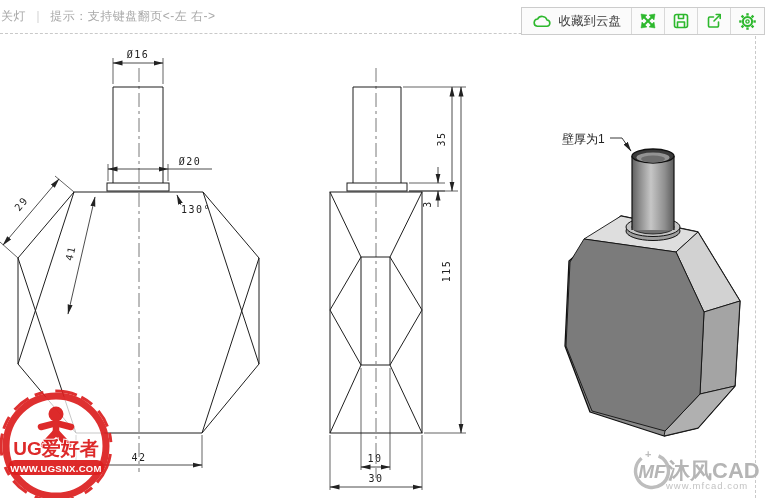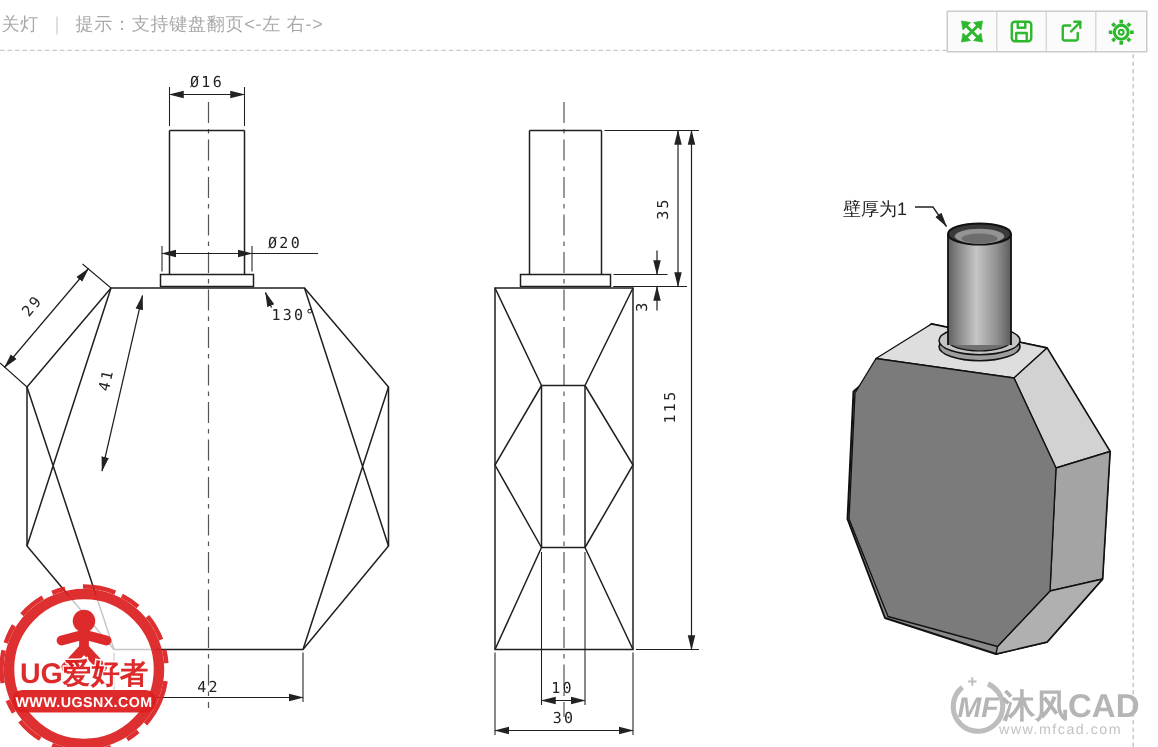--- a/index.html
+++ b/index.html
@@ -57,20 +57,28 @@
 <div class="dash-top"></div>
 <div class="dash-right"></div>
 
 <div class="topbar">
   <div class="topbar-left">
     <span>关灯</span><span class="sep">｜</span><span>提示：支持键盘翻页&lt;-左 右-&gt;</span>
   </div>
 </div>
 
 <div class="toolbar">
+  <div class="tb-btn fav">
+    <span>
+      <svg width="21" height="16" viewBox="0 0 21 16">
+        <path d="M5.2,13.2 a3.6,3.6 0 0 1 0.4,-7.15 a4.9,4.4 0 0 1 9.3,0.9 a3.1,3.1 0 0 1 -0.4,6.25 z" fill="none" stroke="#2db82d" stroke-width="1.6" stroke-linejoin="round"></path>
+      </svg>
+    </span>
+    <span class="tb-label">收藏到云盘</span>
+  </div>
   <div class="tb-btn">
     <span>
       <svg width="18" height="18" viewBox="0 0 18 18">
         <g stroke="#2db82d" stroke-width="2" fill="#2db82d">
           <line x1="5" y1="5" x2="13" y2="13"></line>
           <line x1="13" y1="5" x2="5" y2="13"></line>
           <path d="M2,2 L8,3 L3,8 Z" stroke-width="0.5"></path>
           <path d="M16,2 L15,8 L10,3 Z" stroke-width="0.5"></path>
           <path d="M2,16 L3,10 L8,15 Z" stroke-width="0.5"></path>
           <path d="M16,16 L10,15 L15,10 Z" stroke-width="0.5"></path>

